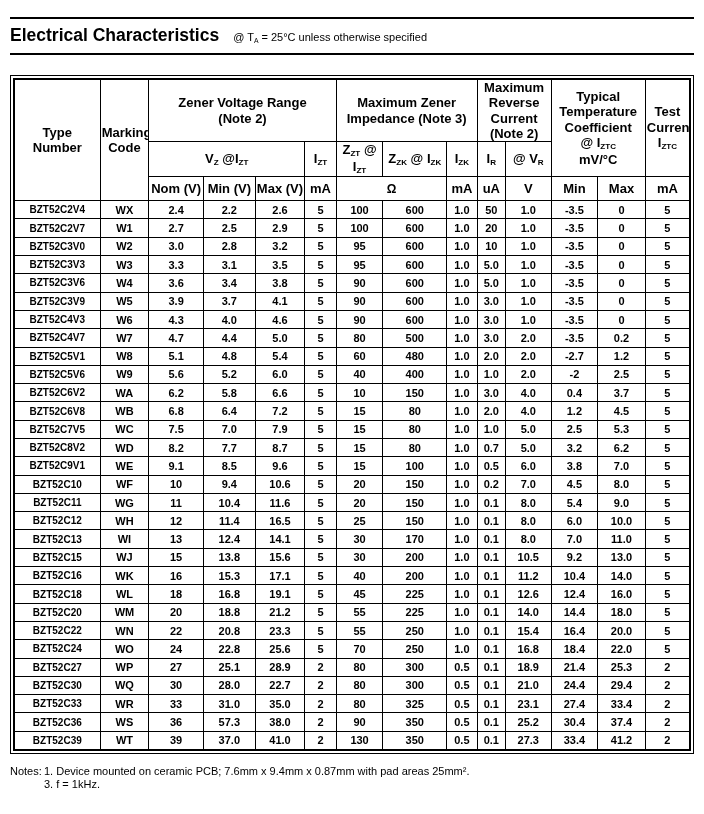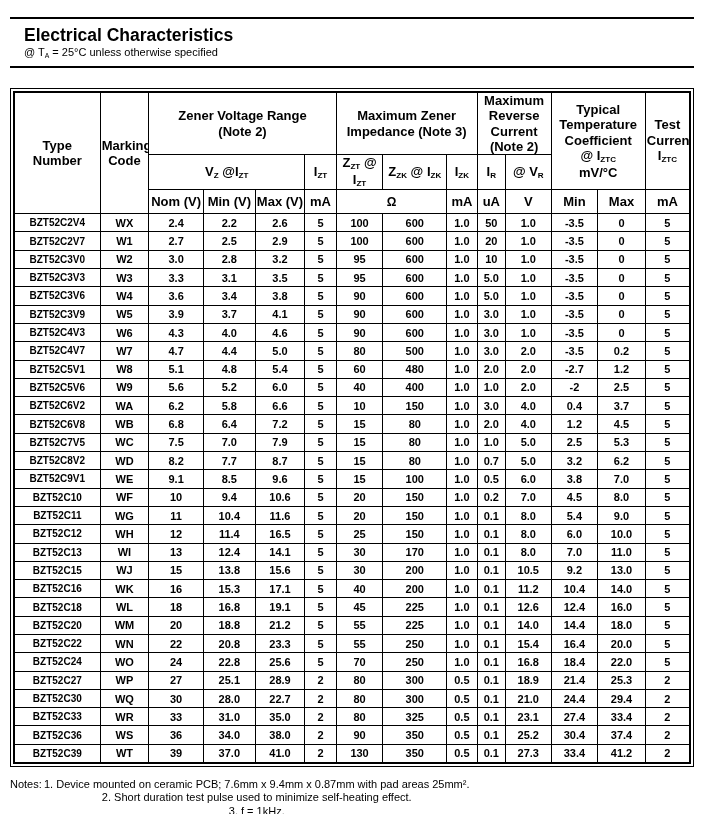--- a/index.html
+++ b/index.html
@@ -4,21 +4,21 @@
 <style>
   * { box-sizing: border-box; }
   body { margin:0; background:#fff; }
   .page {
     width:704px; height:814px; position:relative; background:#fff;
     font-family:"Liberation Sans", sans-serif; color:#000;
     padding:17px 10px 0 10px; overflow:hidden;
   }
   .title-block {
     border-top:2px solid #000; border-bottom:2px solid #000;
-    padding:6px 0 7px 0; display:flex; align-items:baseline;flex-direction:column;
+    padding:6px 0 7px 0; display:flex; align-items:baseline;
   }
   .page-title { font-size:17.5px; font-weight:bold; margin:0; }
   .page-subtitle { font-size:11px; margin-left:14px; font-weight:normal; }
 
   .table-frame { border:1px solid #000; padding:2px; margin-top:20px; }
   table.spec {
     border-collapse:collapse; width:100%; table-layout:fixed;
     border:2px solid #000;
   }
   table.spec th, table.spec td {
@@ -34,21 +34,21 @@
   sub { font-size:0.62em; vertical-align:-0.3em; letter-spacing:0; }
   .ohm { font-size:12px; }
 
   col.c0{width:85px} col.c1{width:48px} col.c2{width:54px} col.c3{width:51px}
   col.c4{width:49px} col.c5{width:31px} col.c6{width:46px} col.c7{width:63px}
   col.c8{width:30px} col.c9{width:28px} col.c10{width:45px} col.c11{width:46px}
   col.c12{width:47px} col.c13{width:44px}
 
   .notes { display:flex; font-size:11px; line-height:13.5px; margin-top:11px; font-weight:normal; }
   .notes-label { width:34px; flex:0 0 34px; }
-  .notes-items div { white-space:pre;text-align:center; }
+  .notes-items div { white-space:pre; }
 </style>
 </head>
 <body>
 
 <div class="page">
 
   <div class="title-block">
     <h1 class="page-title">Electrical Characteristics</h1>
     <span class="page-subtitle">@ T<sub>A</sub> = 25°C unless otherwise specified</span>
   </div>
@@ -563,21 +563,21 @@
             <td>0.1</td>
             <td>23.1</td>
             <td>27.4</td>
             <td>33.4</td>
             <td>2</td>
           </tr>
           <tr>
             <td>BZT52C36</td>
             <td>WS</td>
             <td>36</td>
-            <td>34.0</td>
+            <td>57.3</td>
             <td>38.0</td>
             <td>2</td>
             <td>90</td>
             <td>350</td>
             <td>0.5</td>
             <td>0.1</td>
             <td>25.2</td>
             <td>30.4</td>
             <td>37.4</td>
             <td>2</td>
@@ -599,18 +599,17 @@
             <td>2</td>
           </tr>
         </tbody>
     </table>
   </div>
 
   <div class="notes">
     <div class="notes-label">Notes:</div>
     <div class="notes-items">
         <div>1. Device mounted on ceramic PCB; 7.6mm x 9.4mm x 0.87mm with pad areas 25mm².</div>
-        <div>2. Short duration test pulse used to minimize self-heating effect.</div>
         <div>3. f = 1kHz.</div>
       </div>
   </div>
 
 </div>
 
 </body></html>

